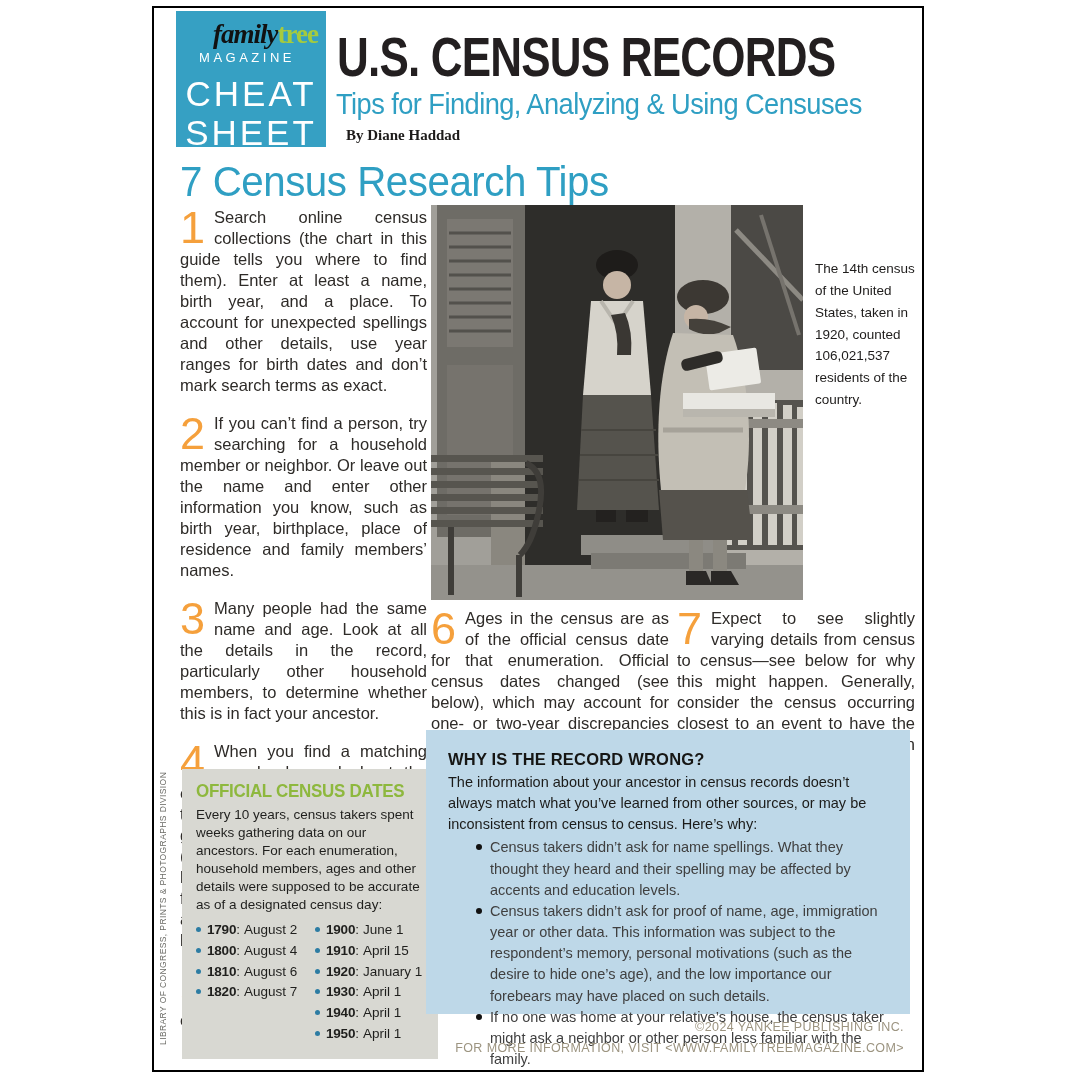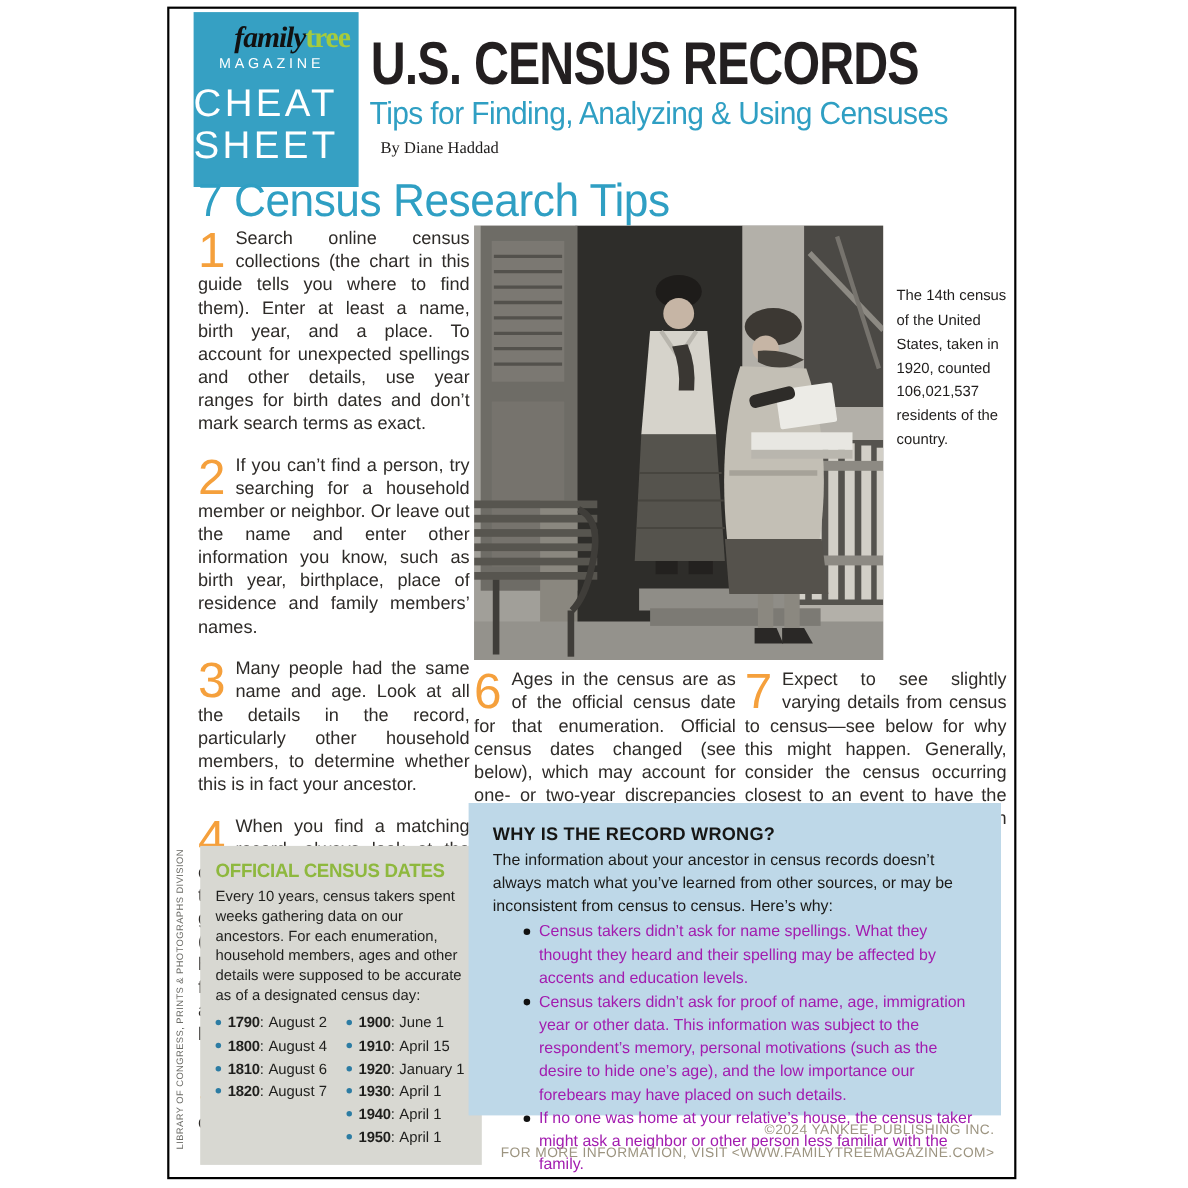--- a/index.html
+++ b/index.html
@@ -5,31 +5,31 @@
   :root{
     --teal:#2f9fc3; --teal-box:#36a0c3; --orange:#f5a03c; --green:#8eb83e;
     --graybox:#d8d8d2; --bluebox:#bed8e8; --bullet:#2c7ca3; --ink:#231f20;
     --body:#2e2b28; --footer:#9c9480;
   }
   *{margin:0;padding:0;box-sizing:border-box;}
   html,body{width:1080px;height:1080px;background:#fff;font-family:"Liberation Sans",sans-serif;}
   .page{position:absolute;left:152px;top:6px;width:772px;height:1066px;border:2px solid #000;background:#fff;overflow:hidden;}
 
   
-  .logo-box{position:absolute;left:22px;top:3px;width:150px;height:159px;background:var(--teal-box);}
+  .logo-box{position:absolute;left:22px;top:3px;width:150px;height:136px;background:var(--teal-box);}
   .brand{padding:10px 8px 0 0;text-align:right;font-family:"Liberation Serif",serif;font-weight:bold;font-size:27px;line-height:1;letter-spacing:-1px;}
   .brand .family{color:#111;font-style:italic;}
   .brand .tree{color:#a6cb3d;}
   .magazine{text-align:center;padding-right:8px;color:#fff;font-size:13px;letter-spacing:3.5px;margin-top:2px;}
-  .cheat,.sheet{text-align:left;color:#fff;font-size:35px;letter-spacing:3px;line-height:1.12;}
+  .cheat,.sheet{text-align:center;color:#fff;font-size:35px;letter-spacing:3px;line-height:1.12;}
   .cheat{margin-top:9px;}
 
   .main-title{position:absolute;left:183px;top:22px;color:var(--ink);font-weight:700;font-size:55px;line-height:1;letter-spacing:-1px;transform:scaleX(.80);transform-origin:0 0;white-space:nowrap;}
   .sub-title{position:absolute;left:182px;top:80px;color:var(--teal);font-size:29px;letter-spacing:-.6px;transform:scaleX(.94);transform-origin:0 0;white-space:nowrap;}
-  .byline{position:absolute;left:192px;top:119px;font-family:"Liberation Serif",serif;font-weight:normal;font-size:15px;color:#1d1b1a;}
+  .byline{position:absolute;left:192px;top:119px;font-family:"Liberation Serif",serif;font-weight:bold;font-size:15px;color:#1d1b1a;}
 
   .section-title{position:absolute;left:26px;top:150px;color:var(--teal);font-size:42px;letter-spacing:-.5px;transform:scaleX(.96);transform-origin:0 0;white-space:nowrap;}
 
   
   .tips-col{position:absolute;left:26px;top:199px;width:247px;}
   .tip{margin-bottom:17px;overflow:hidden;}
   .tip-num{float:left;width:27px;margin:3px 7px 0 0;color:var(--orange);font-size:45px;line-height:36px;}
   .tip-text{font-family:Liberation Sans, sans-serif;font-size:16.5px;line-height:21px;color:var(--body);text-align:justify;display:block;}
   .tip-row{position:absolute;top:600px;width:238px;}
   .tip6{left:277px;} .tip7{left:523px;}
@@ -49,21 +49,21 @@
   .date-item{position:relative;padding-left:11px;font-size:13.5px;line-height:1.38;color:#1f1f1d;margin-bottom:2px;}
   .date-item::before{content:"";position:absolute;left:0;top:6px;width:5px;height:5px;border-radius:50%;background:var(--bullet);}
   .date-item b{letter-spacing:-.2px;}
   .colon{margin-right:4px;}
 
   
   .wrong-box{position:absolute;left:272px;top:722px;width:484px;height:284px;background:var(--bluebox);padding:20px 18px 0 22px;}
   .wrong-title{font-weight:bold;font-size:16.5px;color:#161614;letter-spacing:.2px;margin-bottom:3px;}
   .wrong-intro{font-size:14.5px;line-height:1.46;color:#1b1b19;}
   .wrong-list{list-style:none;margin-top:2px;}
-  .wrong-list li{position:relative;margin-left:28px;padding-left:14px;font-size:14.5px;line-height:1.46;color:#a21caf;}
+  .wrong-list li{position:relative;margin-left:28px;padding-left:14px;font-size:14.5px;line-height:1.46;color:#404040;}
   .wrong-list li::before{content:"";position:absolute;left:0;top:7px;width:6px;height:6px;border-radius:50%;background:#111;}
 
   
   .copyright{position:absolute;right:18px;top:1012px;font-size:12.5px;letter-spacing:.4px;color:var(--footer);}
   .info-line{position:absolute;right:18px;top:1033px;font-size:12.5px;letter-spacing:.4px;color:var(--footer);}
 </style>
 </head>
 <body>
 
 <div class="page">

